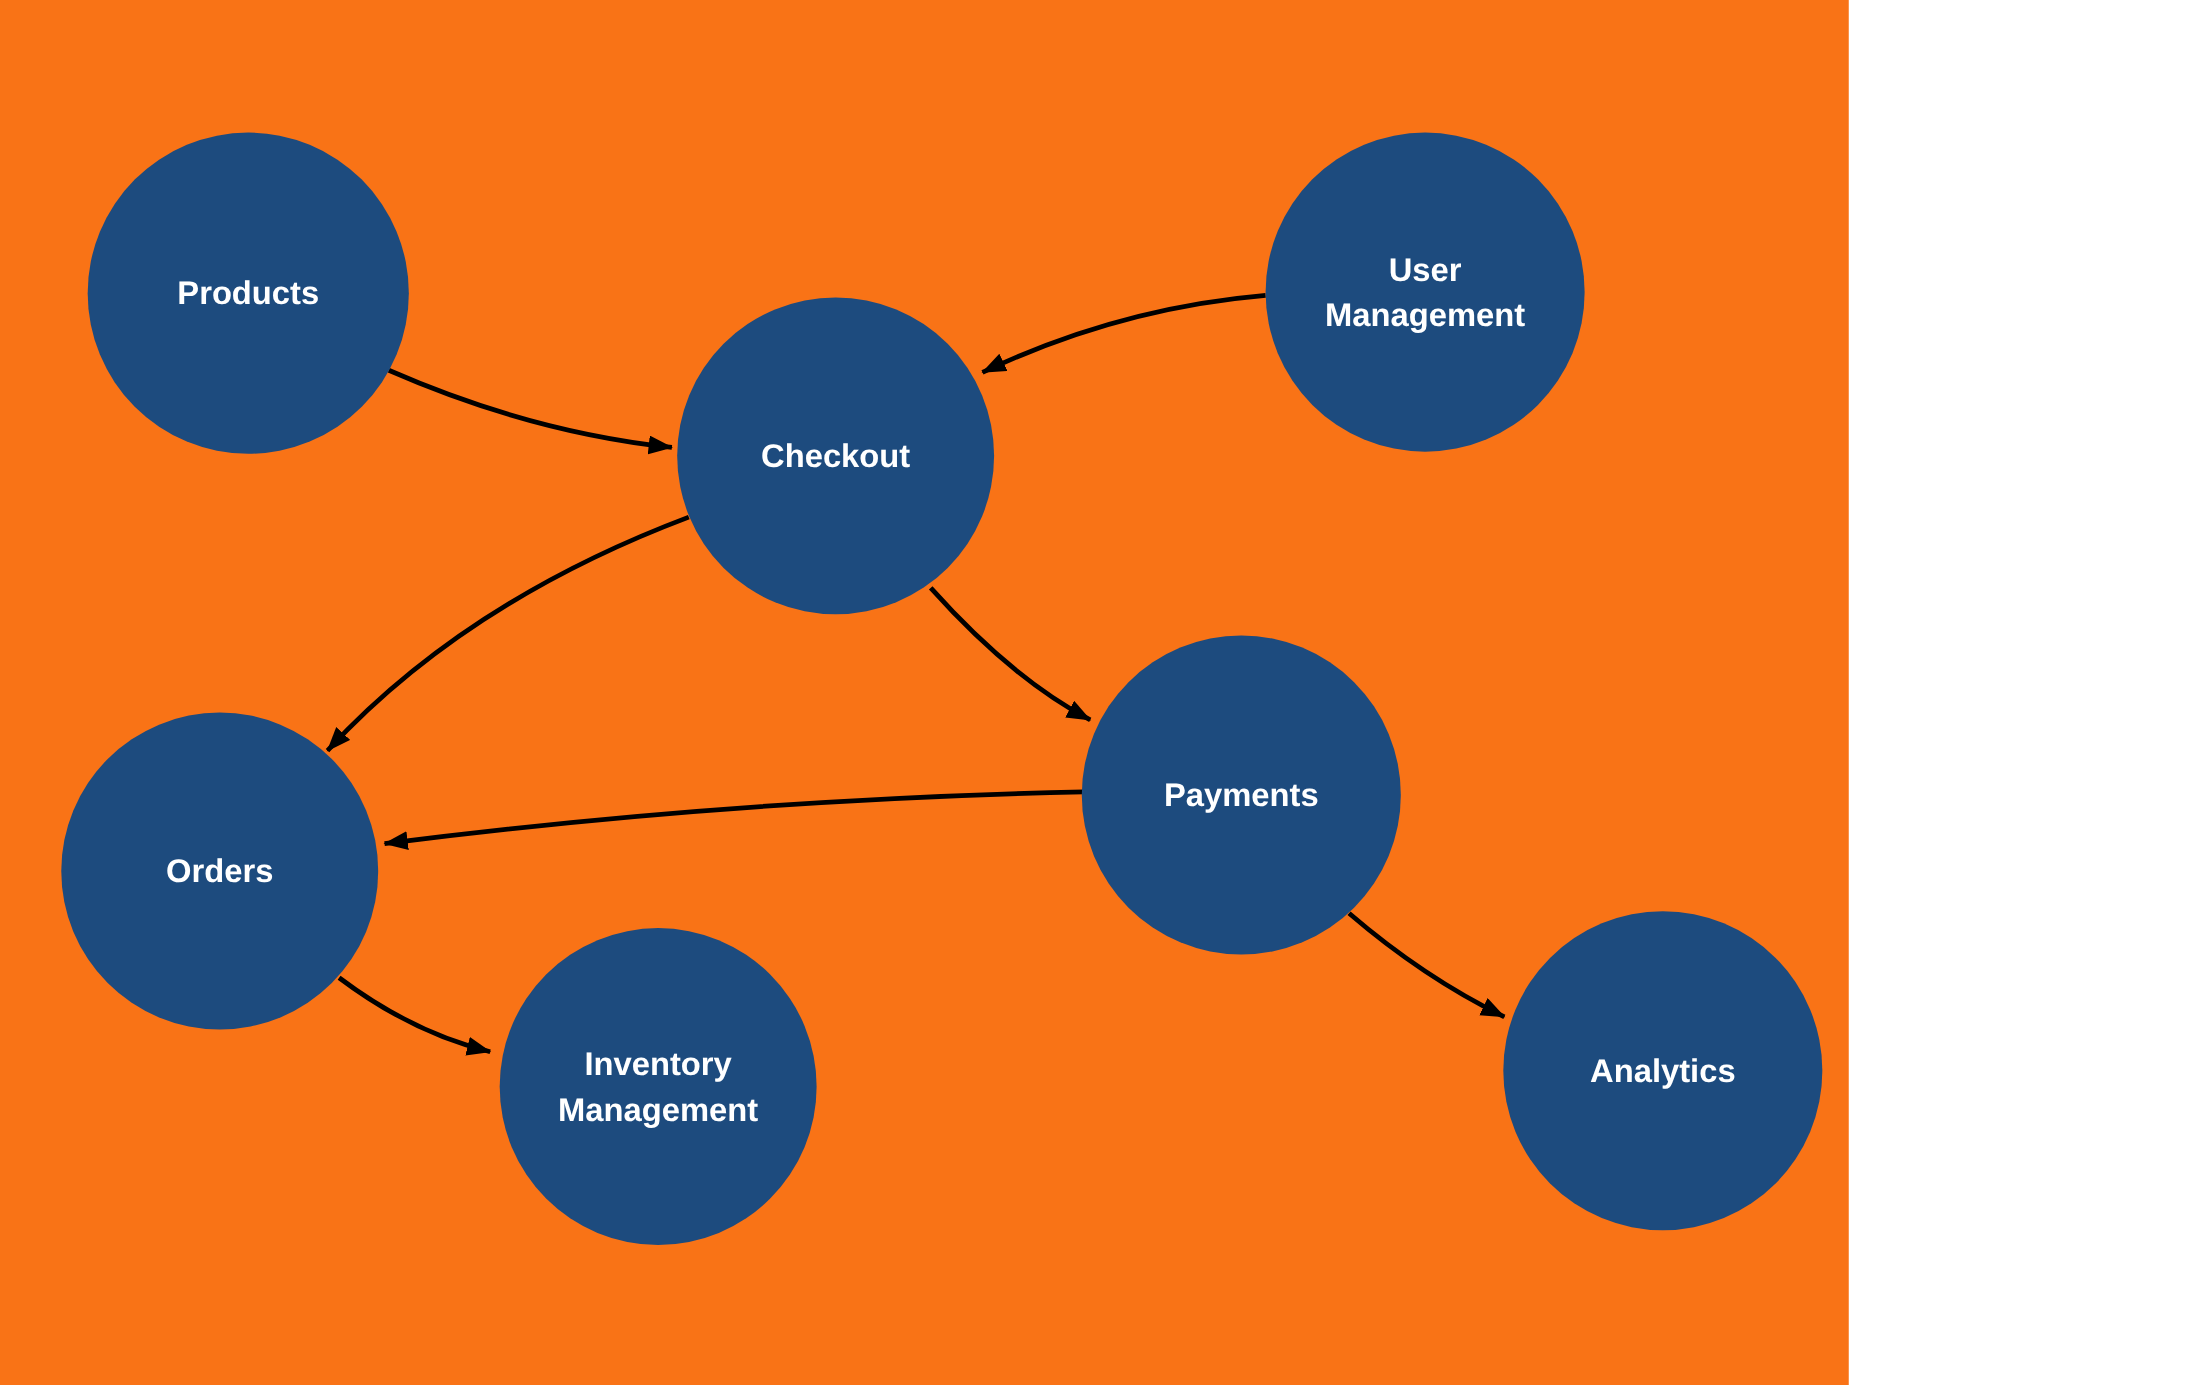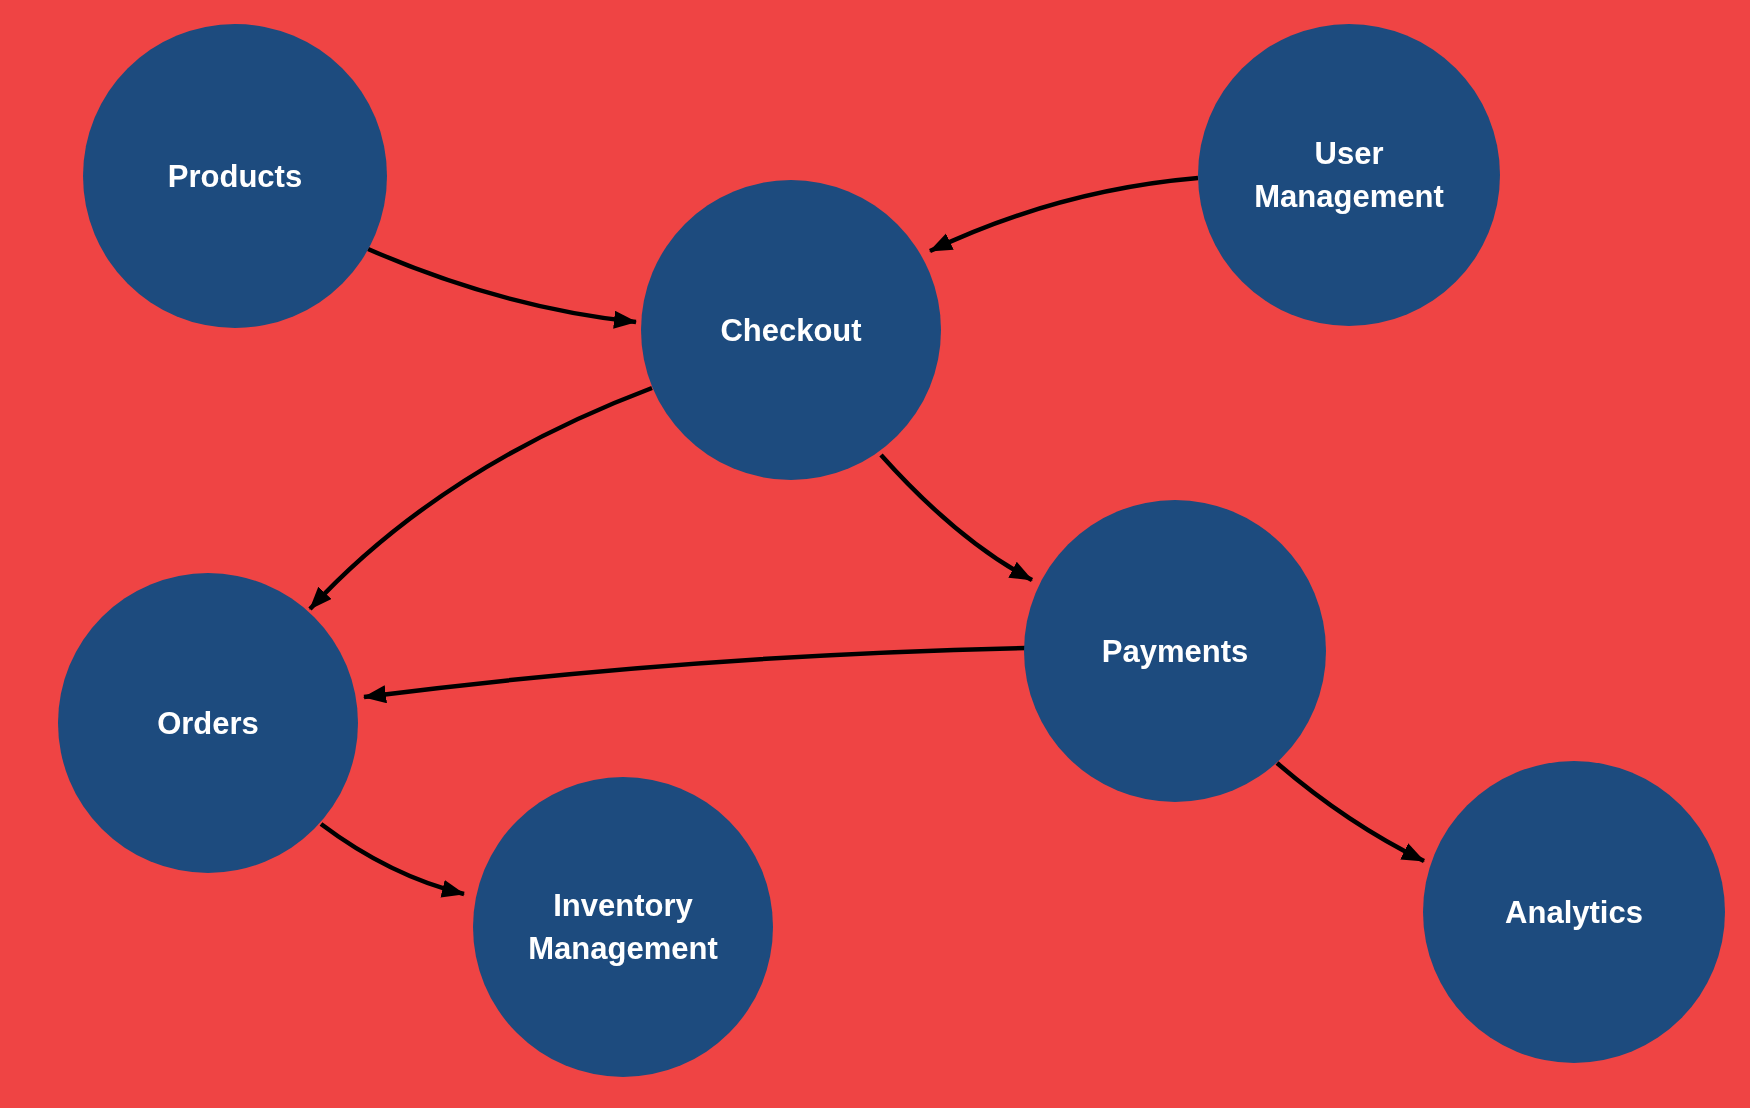--- a/index.html
+++ b/index.html
@@ -2,23 +2,23 @@
 <html><head>
 <meta charset="utf-8">
 <style>
   html, body {
     margin: 0;
     padding: 0;
     background: #ffffff;
   }
   .stage {
     position: relative;
-    width: 1750px;
+    width: 1479px;
     height: 1108px;
-    background: #ef4444;
+    background: #f97316;
     overflow: hidden;
     font-family: "Liberation Sans", sans-serif;
   }
   .stage svg {
     position: absolute;
     left: 0;
     top: 0;
     width: 100%;
     height: 100%;
     display: block;

